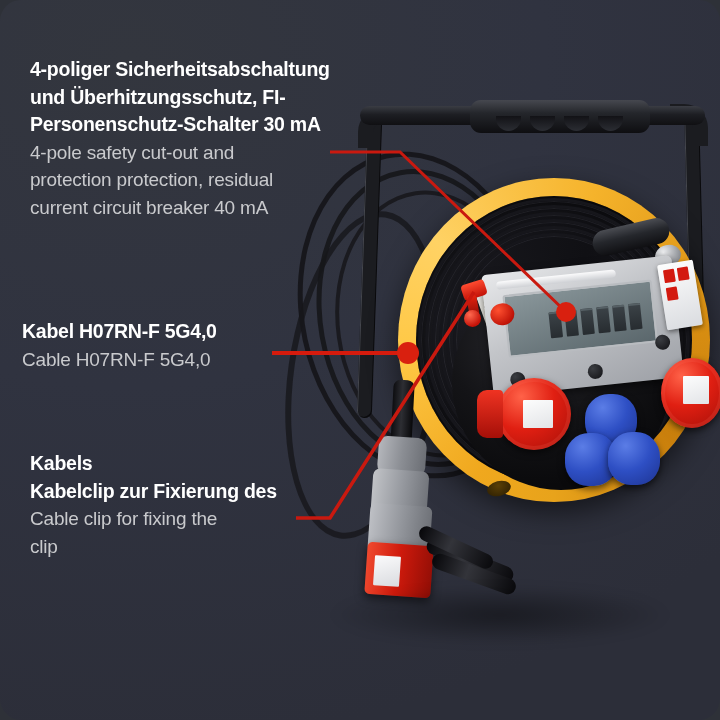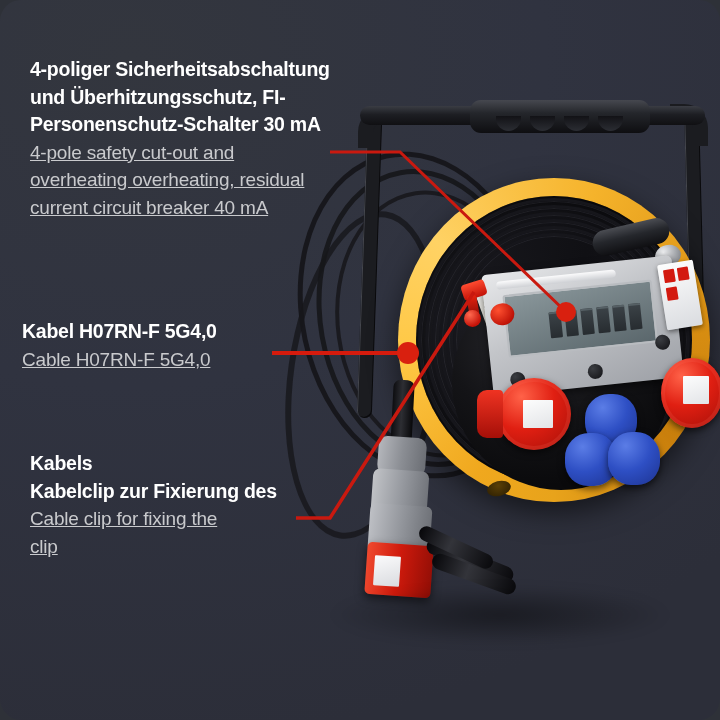--- a/index.html
+++ b/index.html
@@ -22,21 +22,20 @@
   .callout { position:absolute; z-index:40; }
   .callout .de {
     color:#ffffff; font-weight:bold;
     font-size:19.5px; line-height:27.5px;
     letter-spacing:-0.25px;
   }
   .callout .en {
     color:#c9cacd; font-weight:normal;
     font-size:19px; line-height:27.5px;
     letter-spacing:-0.2px;
-    text-decoration:underline;
   }
 
   #callout-1 { left:30px; top:56px;  width:300px; }
   #callout-2 { left:22px; top:318px; width:270px; }
   #callout-3 { left:30px; top:450px; width:250px; }
 
   
   #leaders { position:absolute; inset:0; z-index:38; pointer-events:none; }
 
   
@@ -400,21 +399,21 @@
   </svg>
 
   <div id="callout-1" class="callout">
     <div class="de">
       <div>4-poliger Sicherheitsabschaltung</div>
       <div>und Überhitzungsschutz, FI-</div>
       <div>Personenschutz-Schalter 30 mA</div>
     </div>
     <div class="en">
       <div>4-pole safety cut-out and</div>
-      <div>overheating overheating, residual</div>
+      <div>protection protection, residual</div>
       <div>current circuit breaker 40 mA</div>
     </div>
   </div>
 
   <div id="callout-2" class="callout">
     <div class="de">
       <div>Kabel H07RN-F 5G4,0</div>
     </div>
     <div class="en">
       <div>Cable H07RN-F 5G4,0</div>

